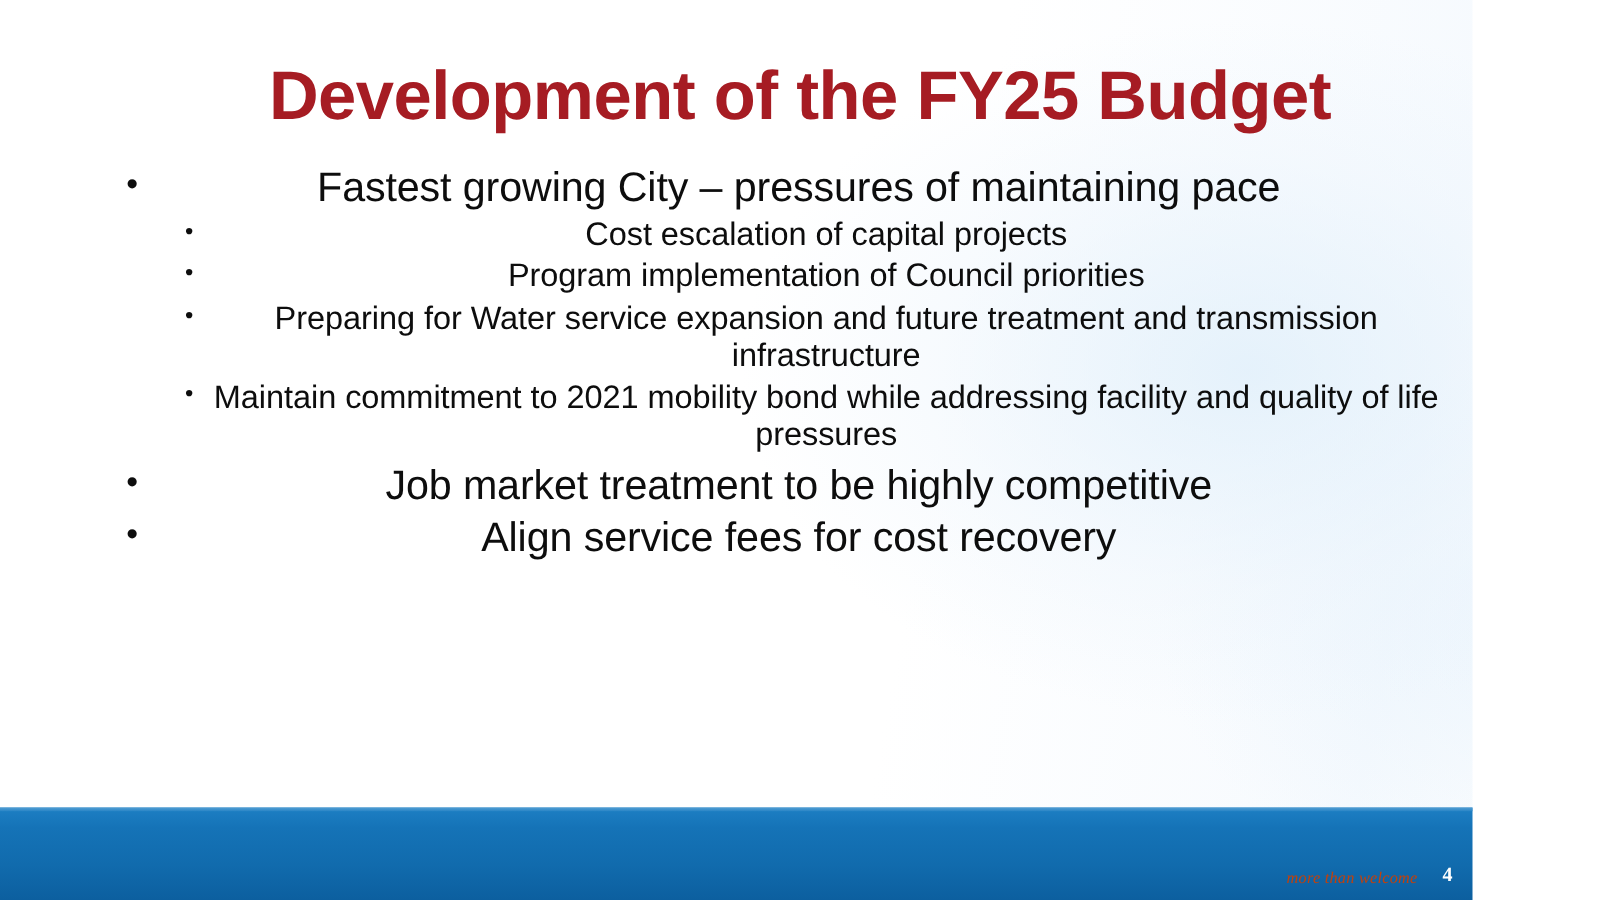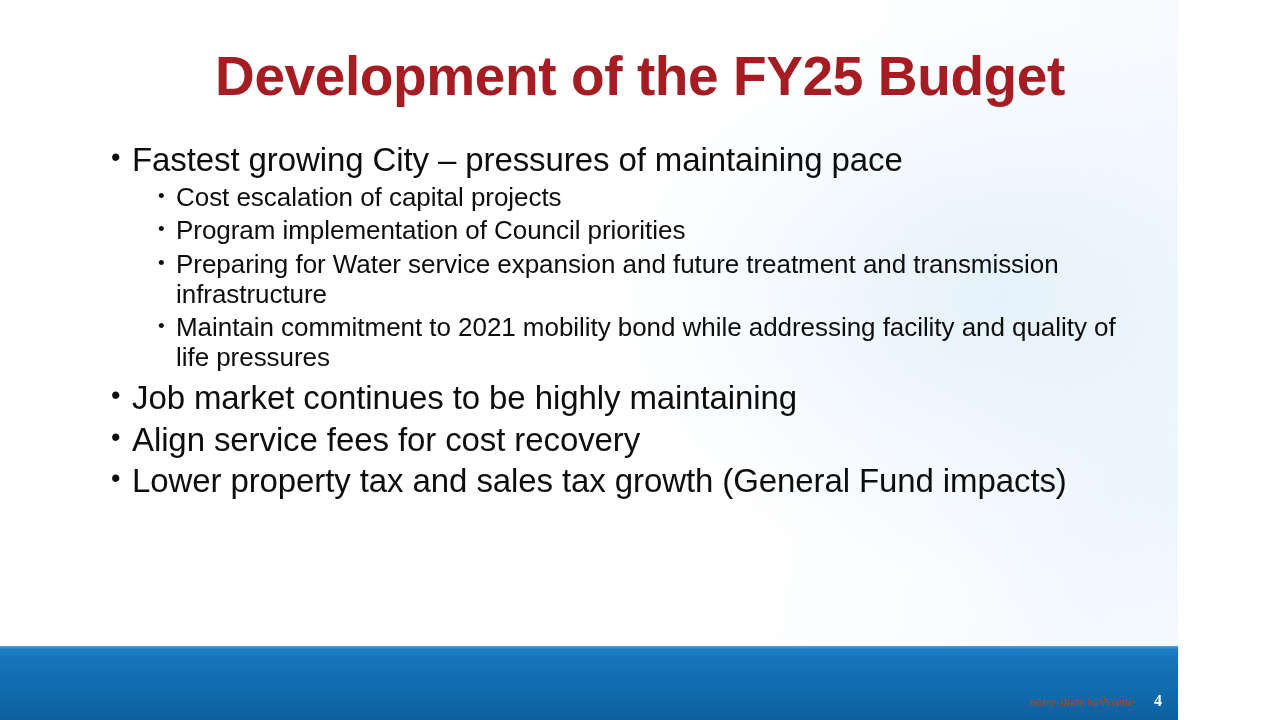--- a/index.html
+++ b/index.html
@@ -50,22 +50,23 @@
 
   .body-block {
     position: absolute;
     left: 96px;
     top: 132px;
     width: 1060px;
   }
 
   ul.lvl1 {
     list-style: none;
-    margin: 10px;
+    margin: 0;
     padding: 0;
+    text-align: center;
   }
   li.b1 {
     position: relative;
     padding-left: 26px;
     font-size: 33px;
     color: #0d0d0d;
     line-height: 1.10;
     margin: 0 0 5px 0;
     letter-spacing: -0.1px;
   }
@@ -172,30 +173,27 @@
         <span class="btext">Fastest growing City – pressures of maintaining pace</span>
         <ul class="lvl2">
           <li class="b2">Cost escalation of capital projects</li>
           <li class="b2">Program implementation of Council priorities</li>
           <li class="b2">Preparing for Water service expansion and future treatment and transmission infrastructure</li>
           <li class="b2">Maintain commitment to 2021 mobility bond while addressing facility and quality of life pressures</li>
         </ul>
       </li>
 
       <li class="b1 gap-top">
-        <span class="btext">Job market continues to be highly maintaining</span>
+        <span class="btext">Job market treatment to be highly competitive</span>
       </li>
 
       <li class="b1 gap-top">
         <span class="btext">Align service fees for cost recovery</span>
       </li>
 
-      <li class="b1 gap-top">
-        <span class="btext">Lower property tax and sales tax growth (General Fund impacts)</span>
-      </li>
 
     </ul>
   </div>
 
   <div class="footer">
     <div class="footer-topline"></div>
   </div>
 
 
   <div class="tagline">more than welcome</div>

